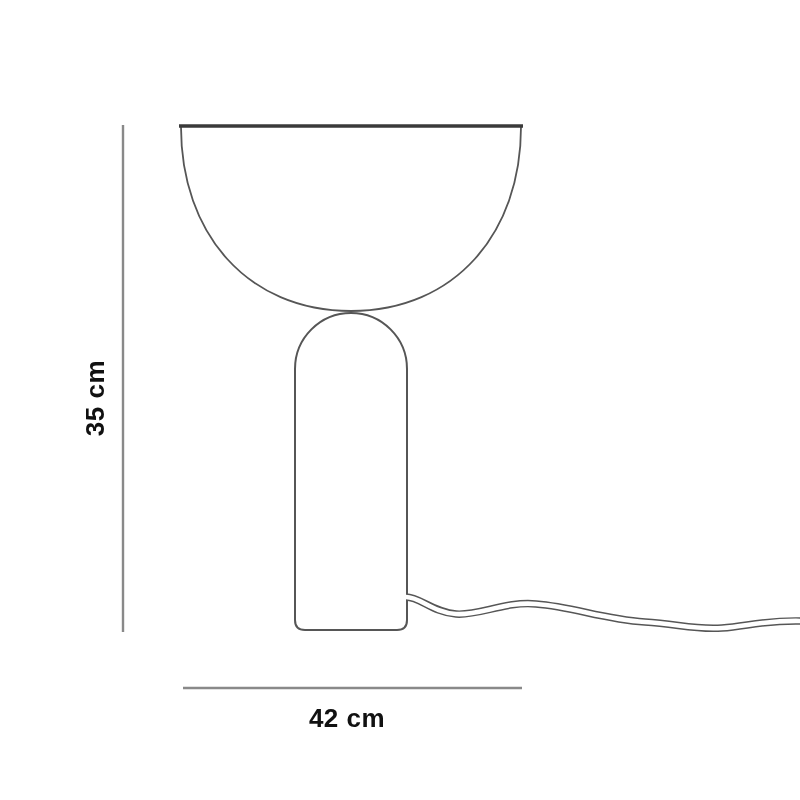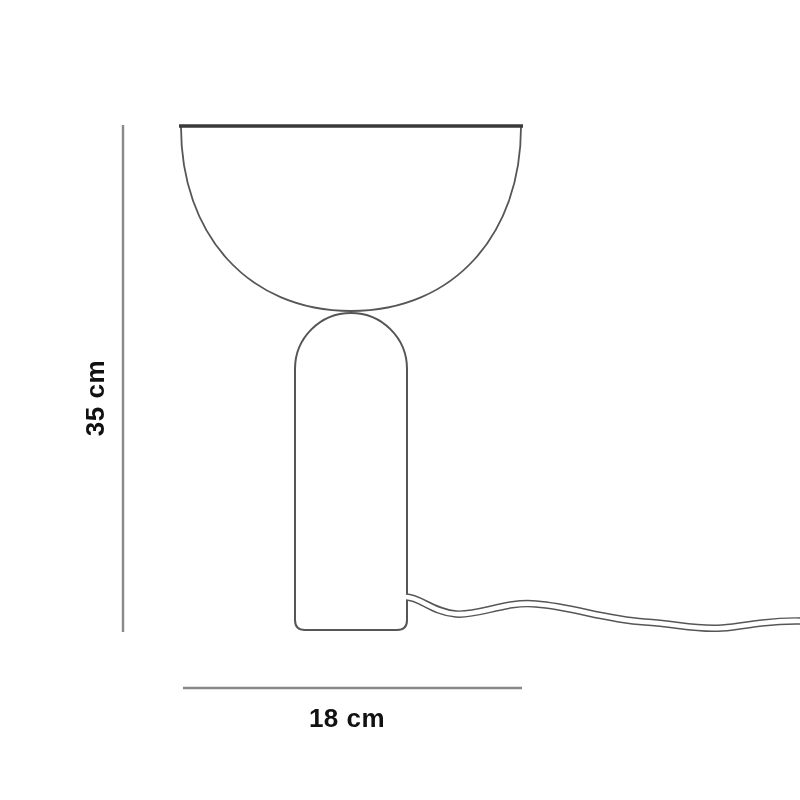--- a/index.html
+++ b/index.html
@@ -60,15 +60,15 @@
 
     <path d="M 295 620 L 295 369 A 56 56 0 0 1 407 369 L 407 620 Q 407 630 397 630 L 305 630 Q 295 630 295 620 Z" fill="#ffffff" stroke="#565656" stroke-width="2"></path>
 
     <path d="M 406 597 C 420 597 432 612 456 614 C 478 616 506 601 536 604 C 574 607 602 619 645 622 C 678 624 695 630 722 628 C 748 626 765 620 802 621" fill="none" stroke="#565656" stroke-width="7.5" stroke-linecap="butt"></path>
 
     <path d="M 406 597 C 420 597 432 612 456 614 C 478 616 506 601 536 604 C 574 607 602 619 645 622 C 678 624 695 630 722 628 C 748 626 765 620 802 621" fill="none" stroke="#ffffff" stroke-width="4.6" stroke-linecap="butt"></path>
   </svg>
 
   <div id="label-height" class="dim-label">35 cm</div>
 
-  <div id="label-width" class="dim-label">18 cm</div>
+  <div id="label-width" class="dim-label">42 cm</div>
 
 </div>
 
 </body></html>

